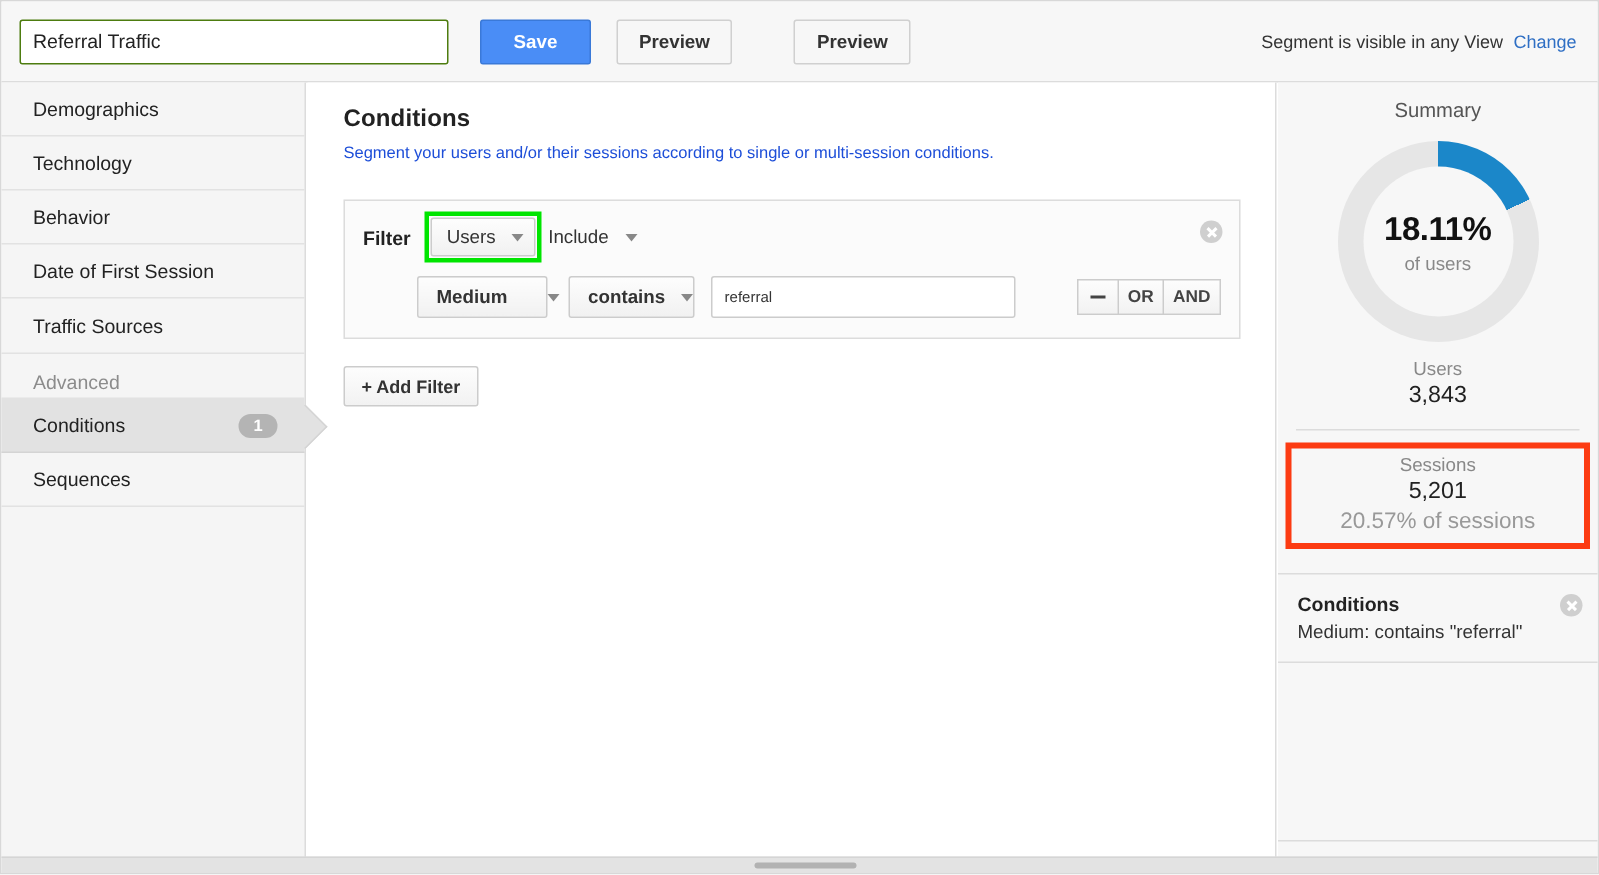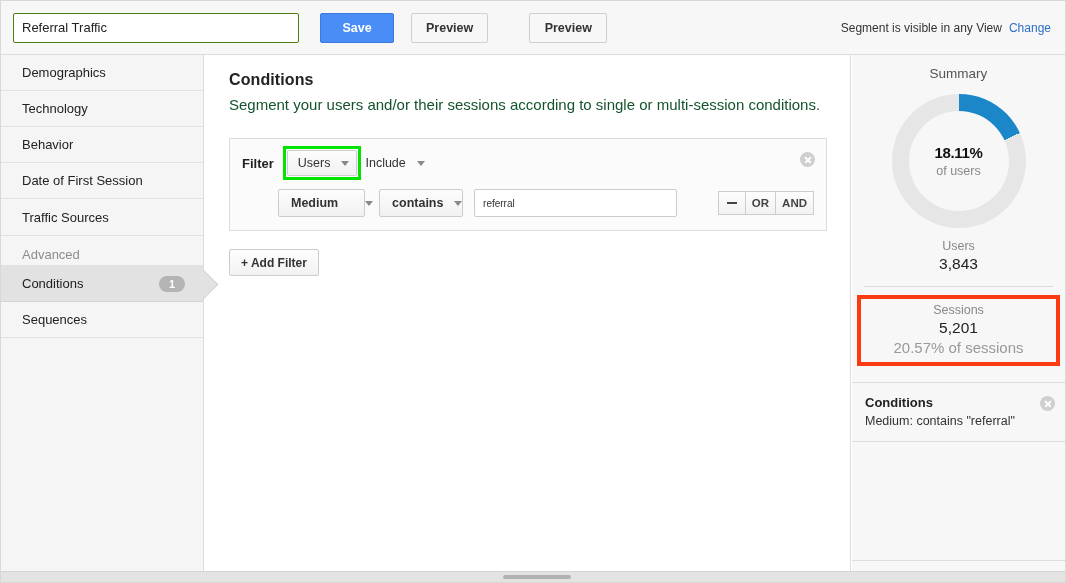--- a/index.html
+++ b/index.html
@@ -187,22 +187,22 @@
   .content-title {
     margin: 0;
     padding-top: 16px;
     font-size: 16px;
     font-weight: bold;
     color: #222;
     letter-spacing: 0.1px;
   }
   .content-sub {
     margin: 7px 0 0 0;
-    font-size: 15px;
-    color: #14532d;
+    font-size: 11px;
+    color: #1d4ed8;
   }
 
   
   .filter-card {
     margin-top: 25px;
     width: 598px;
     box-sizing: border-box;
     border: 1px solid #dcdcdc;
     background: #fbfbfb;
     padding: 11px 12px 13px 12px;
@@ -387,21 +387,21 @@
     left: 17px; top: 17px;
     width: 100px; height: 100px;
     border-radius: 50%;
     background: #f7f7f7;
     display: flex;
     flex-direction: column;
     align-items: center;
     justify-content: center;
   }
   .donut-pct {
-    font-size: 15px;
+    font-size: 22px;
     font-weight: bold;
     color: #111;
     letter-spacing: -0.3px;
   }
   .donut-sub {
     font-size: 12.5px;
     color: #888;
     margin-top: 3px;
   }
   .metric-block {

